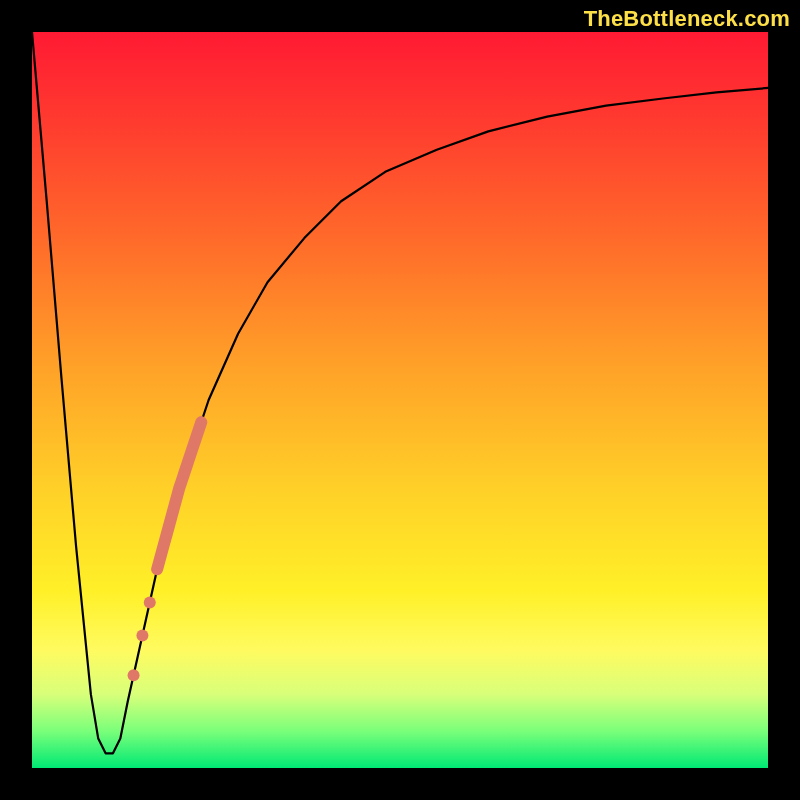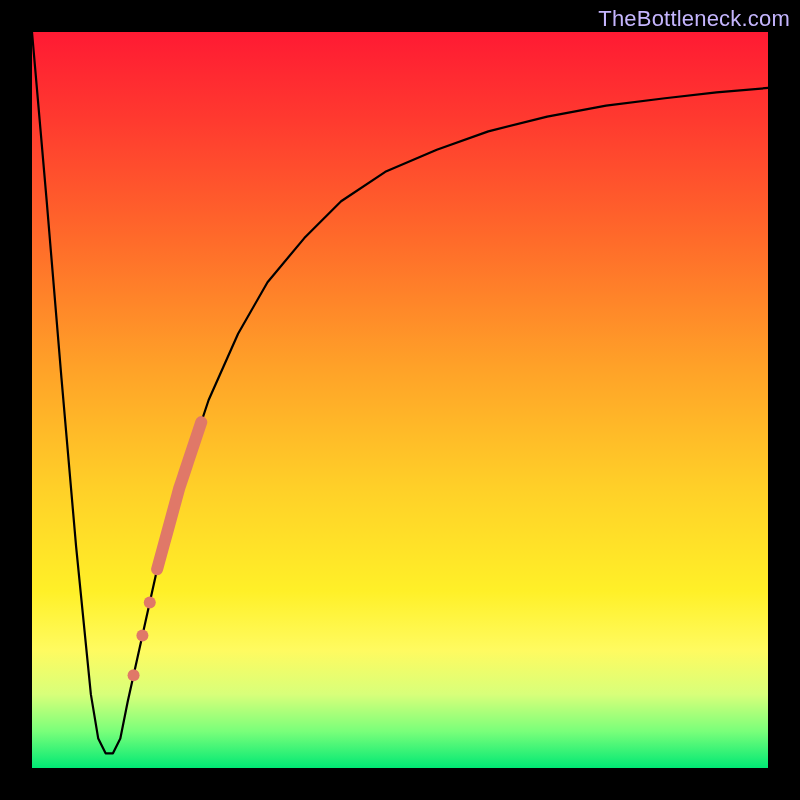--- a/index.html
+++ b/index.html
@@ -33,24 +33,24 @@
       #fffb60 84%,
       #d8ff7a 90%,
       #7aff7a 95%,
       #00e874 100%
     );
   }
   .watermark {
     position: absolute;
     top: 6px;
     right: 10px;
-    color: #c4b5fd;
+    color: #fde047;
     font-size: 22px;
     letter-spacing: 0.2px;
-    font-weight: 400;
+    font-weight: 700;
     user-select: none;
   }
   svg {
     position: absolute;
     left: 0;
     top: 0;
     width: 736px;
     height: 736px;
     overflow: visible;
   }

